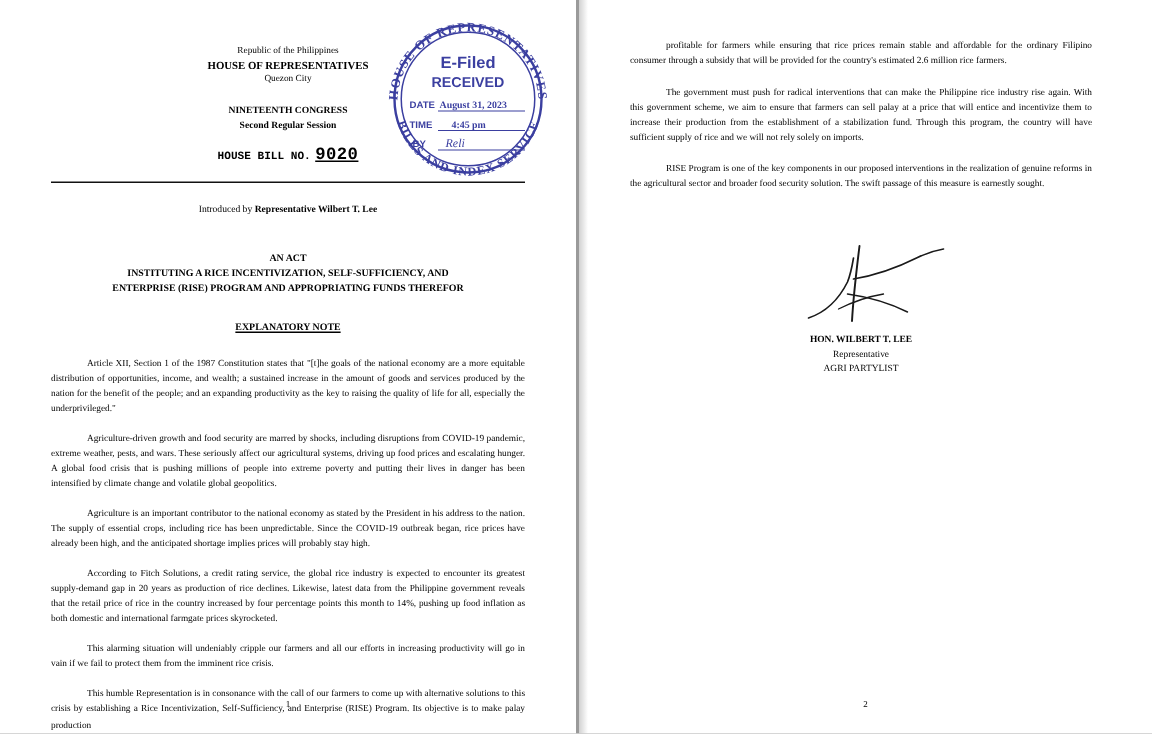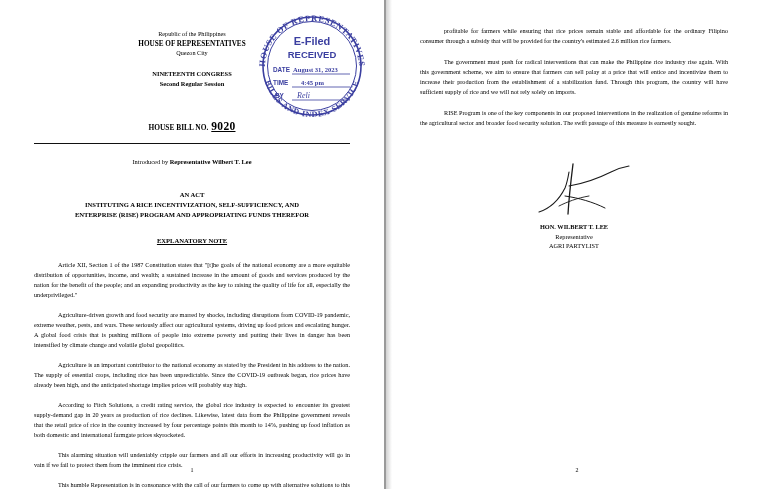--- a/index.html
+++ b/index.html
@@ -51,23 +51,24 @@
   }
   .hdr .l1 { font-size: 6.2px; }
   .hdr .l2 { font-weight: bold; font-size: 7.2px; }
   .hdr .l3 { font-size: 6.2px; }
   .hdr .sp { height: 11px; }
   .hdr .l4 { font-weight: bold; font-size: 6.4px; }
   .hdr .l5 { font-weight: bold; font-size: 6.4px; }
 
   .billline {
     text-align: center;
-    margin-top: 32px;
+    margin-top: 9px;
     font-weight: bold;
     font-size: 7.4px;
+    font-family: Liberation Mono, monospace;
   }
   .billno {
     font-size: 11.5px;
     font-weight: bold;
     letter-spacing: 0.3px;
     text-decoration: underline;
     margin-left: 3px;
   }
   .rule {
     border: none;

